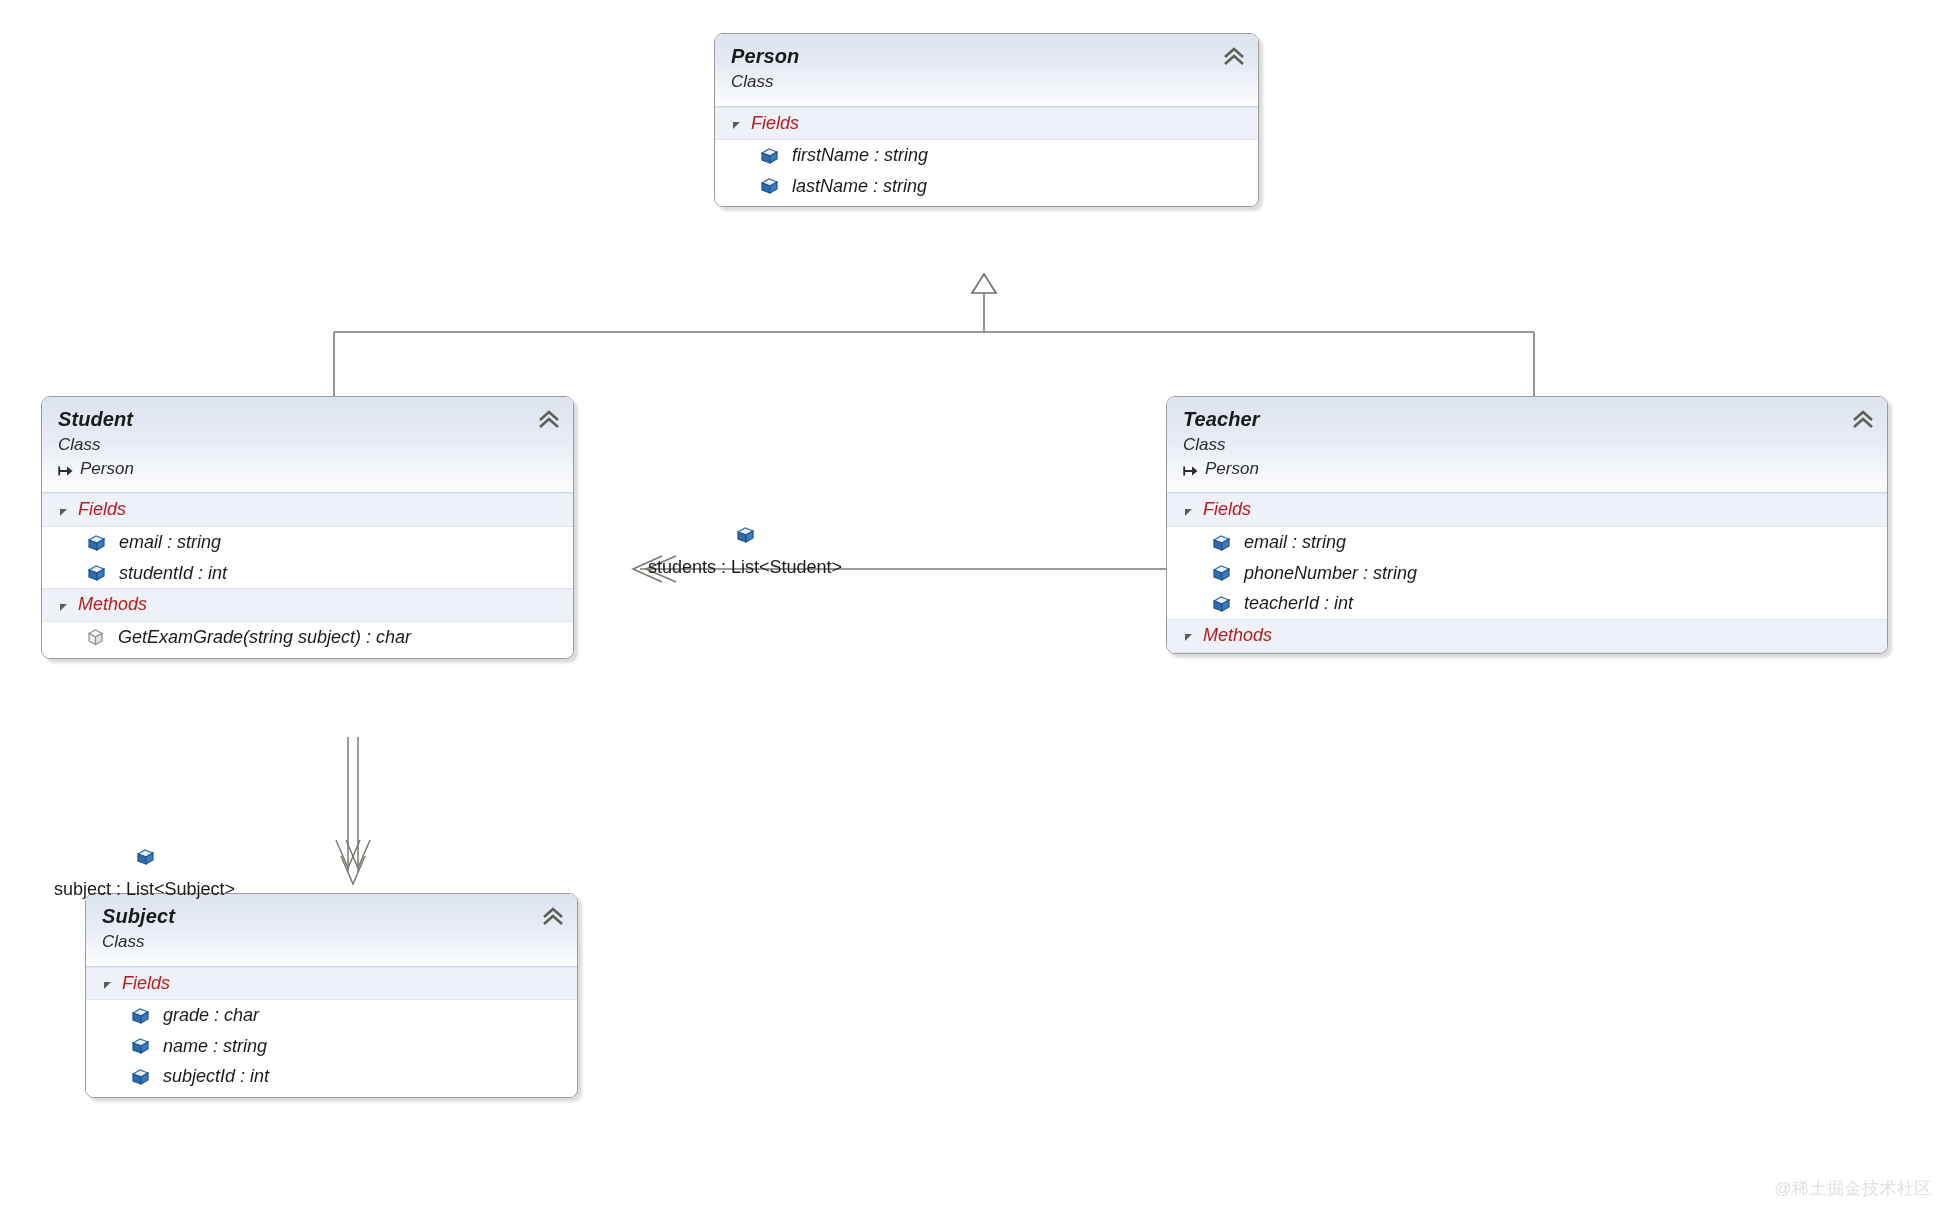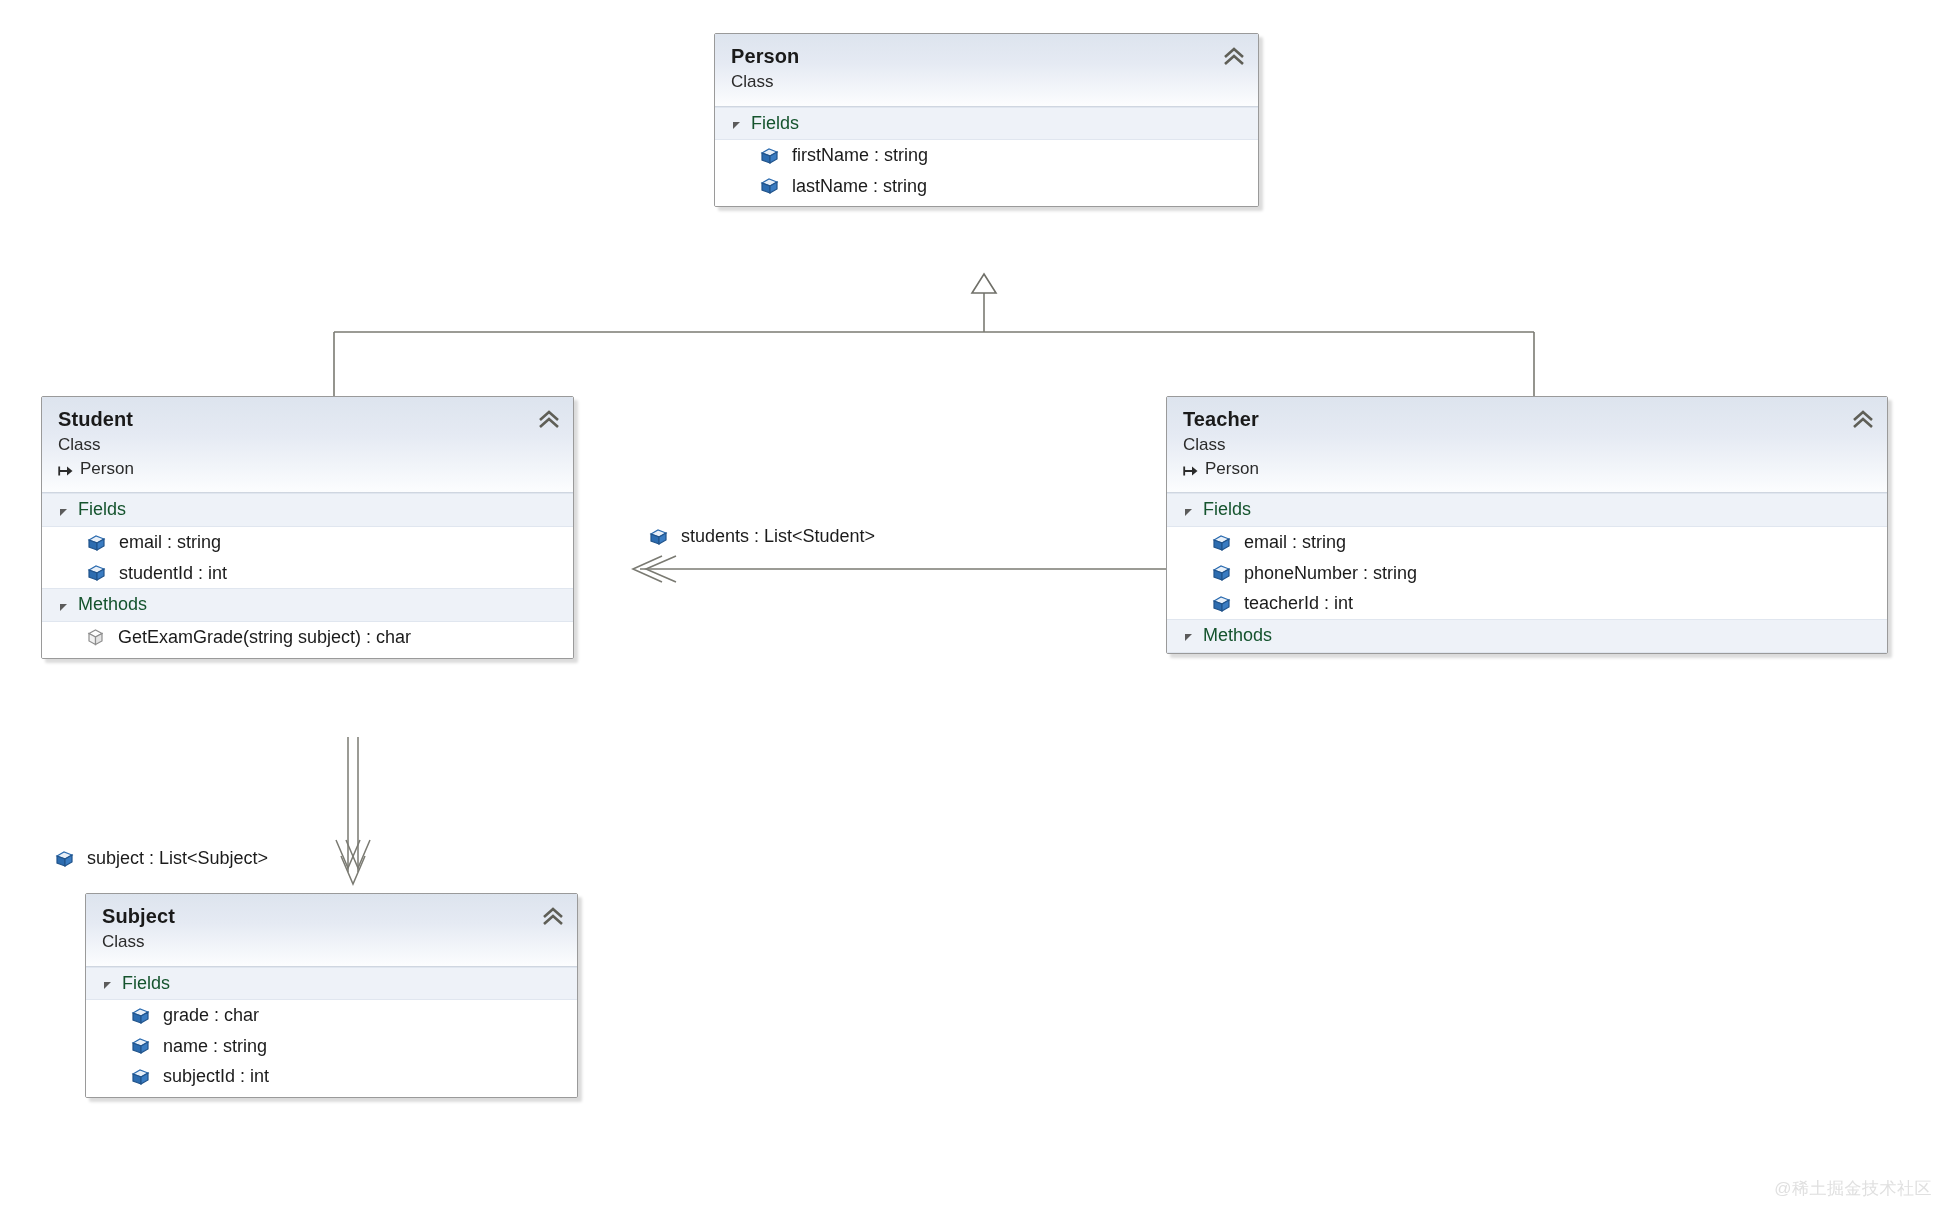--- a/index.html
+++ b/index.html
@@ -26,25 +26,26 @@
     left: 0; top: 0;
     width: 1950px;
     height: 1212px;
     pointer-events: none;
   }
 
   
   .class-box {
     position: absolute;
     border: 1px solid #9a9a9a;
-    border-radius: 2px;
+    border-radius: 9px;
     background: #ffffff;
     box-shadow: 4px 4px 3px rgba(0,0,0,0.14);
     overflow: hidden;
     box-sizing: border-box;
+    font-style: italic;
   }
   .cb-header {
     position: relative;
     background: linear-gradient(180deg, #dfe5ef 0%, #e6ebf3 42%, #f2f5f9 74%, #fdfdfe 100%);
     background-image:
       linear-gradient(180deg, #dde4ee 0%, #e5eaf3 40%, #f1f4f9 72%, #fcfdfe 100%),
       linear-gradient(90deg, #dde3ed 0%, #e9edf4 55%, #fafbfd 100%);
     border-bottom: 1px solid #cfd6e0;
     padding: 11px 16px 12px 16px;
   }
@@ -81,21 +82,21 @@
   
   .section-row {
     display: flex;
     align-items: center;
     gap: 11px;
     padding: 6px 0 6px 18px;
     background: #eef2f8;
     border-top: 1px solid #e0e6ef;
     border-bottom: 1px solid #e0e6ef;
     font-size: 18px;
-    color: #14532d;
+    color: #b91c1c;
   }
   .section-label { line-height: 1.1; }
   .tri {
     width: 0; height: 0;
     border-left: 7px solid #5b5b5b;
     border-bottom: 7px solid transparent;
     position: relative;
     top: 2px;
   }
 
@@ -120,20 +121,21 @@
 
   
   .assoc-label {
     position: absolute;
     display: flex;
     align-items: center;
     gap: 13px;
     font-size: 18px;
     color: #1b1b1b;
     white-space: nowrap;
+    flex-direction: column;
   }
 
   
   .watermark {
     position: absolute;
     right: 18px;
     bottom: 12px;
     font-size: 17px;
     color: #e0e0e0;
     letter-spacing: 0.5px;

